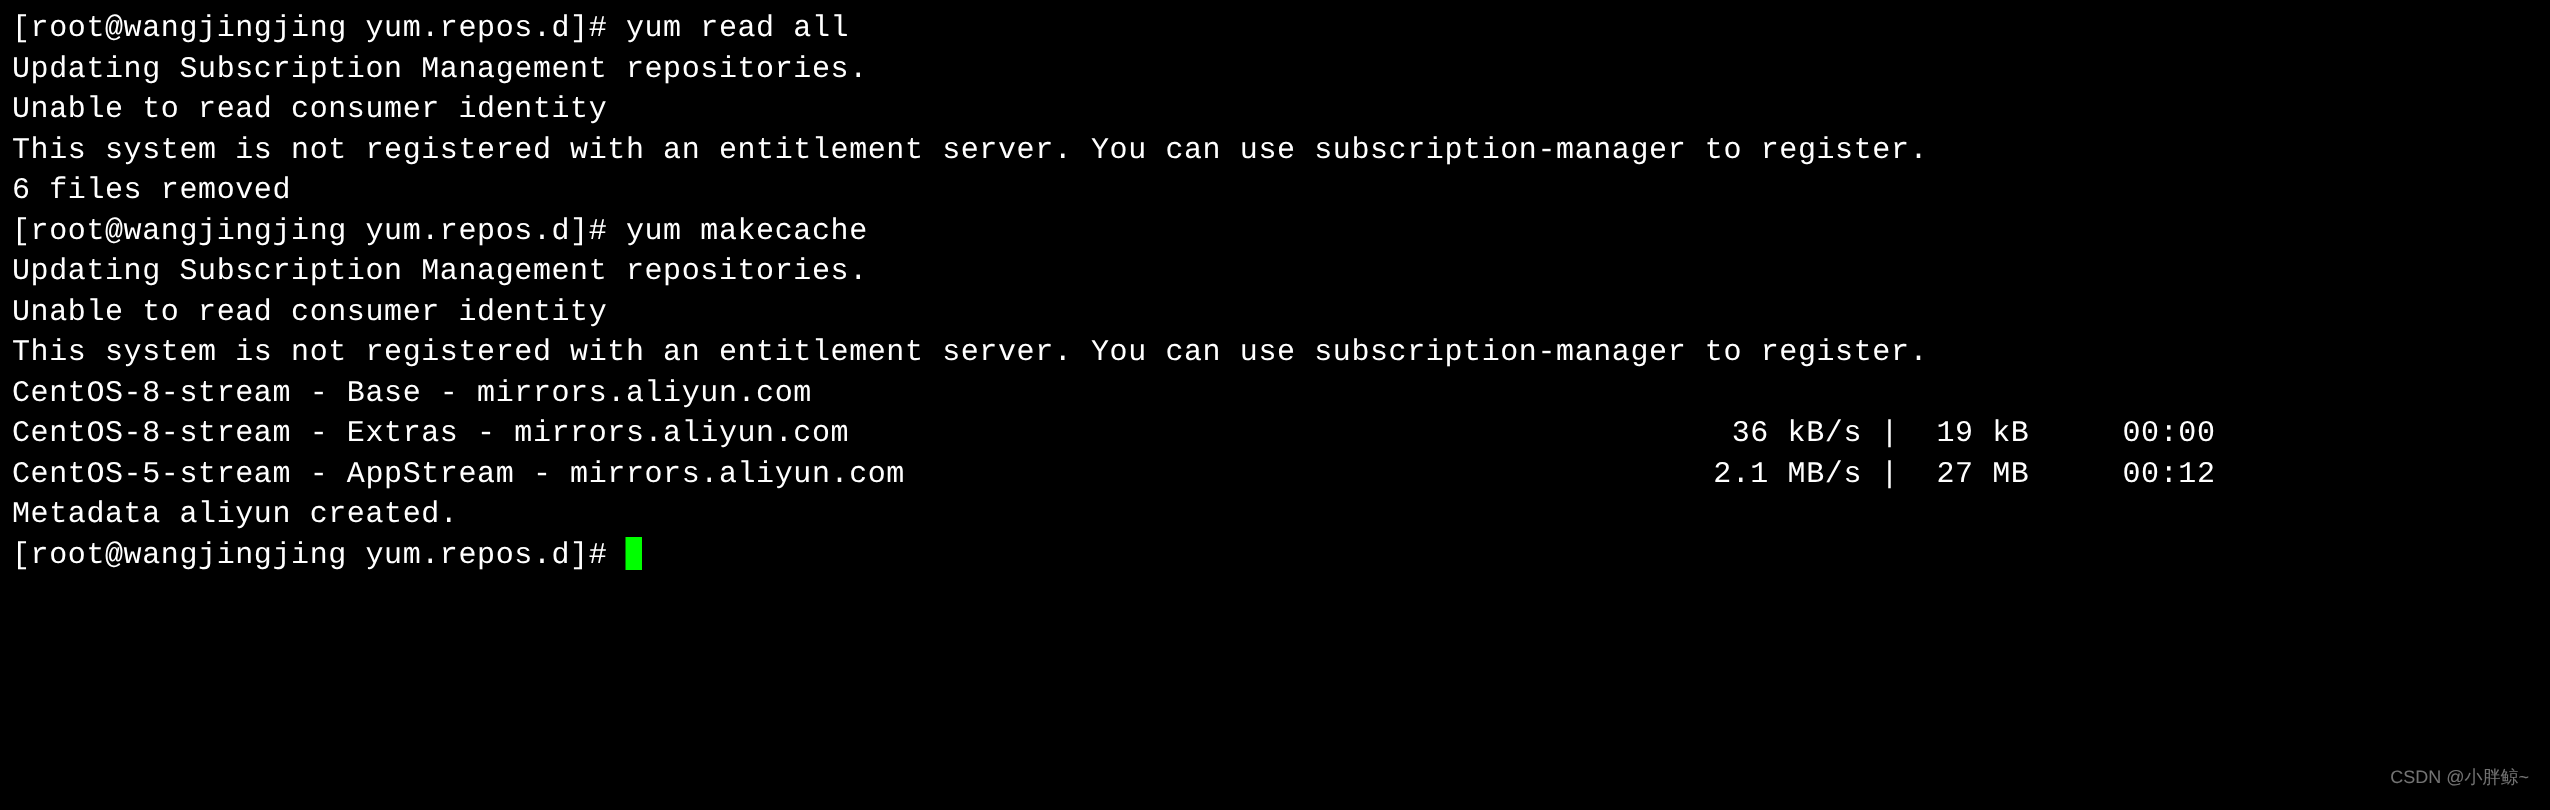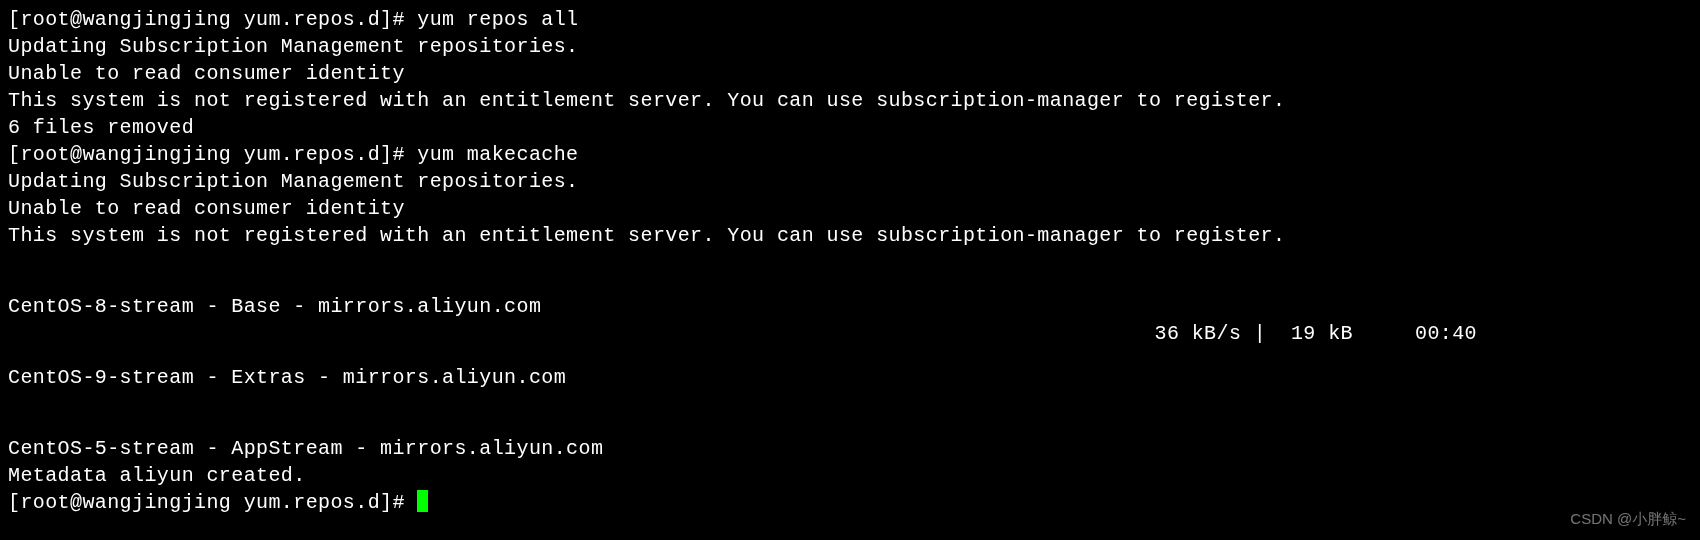--- a/index.html
+++ b/index.html
@@ -29,64 +29,64 @@
       height: 22px;
       background: #00ff00;
       vertical-align: text-bottom;
       margin-bottom: 2px;
     }
     .watermark {
       position: absolute;
       right: 14px;
       bottom: 8px;
       font-family: Arial, sans-serif;
-      font-size: 15px;
+      font-size: 12px;
       color: rgba(255,255,255,0.45);
       letter-spacing: 0;
     }
     .repo-row {
       display: flex;
       white-space: pre;
     }
     .repo-name {
       flex: 0 0 auto;
-      margin-top: 44px;
     }
     .repo-stats {
       margin-left: auto;
       text-align: right;
       padding-right: 215px;
     }
   </style>
 </head>
 <body>
 
 <div>
-  <div class="line"><span>[root@wangjingjing yum.repos.d]# </span><span>yum repos all</span></div>
+  <div class="line"><span>[root@wangjingjing yum.repos.d]# </span><span>yum read all</span></div>
   <div class="line">Updating Subscription Management repositories.</div>
   <div class="line">Unable to read consumer identity</div>
   <div class="line"></div>
   <div class="line">This system is not registered with an entitlement server. You can use subscription-manager to register.</div>
   <div class="line"></div>
   <div class="line">6 files removed</div>
   <div class="line"><span>[root@wangjingjing yum.repos.d]# </span><span>yum makecache</span></div>
   <div class="line">Updating Subscription Management repositories.</div>
   <div class="line">Unable to read consumer identity</div>
   <div class="line"></div>
   <div class="line">This system is not registered with an entitlement server. You can use subscription-manager to register.</div>
   <div class="line"></div>
 
   <div class="repo-row">
     <span class="repo-name">CentOS-8-stream - Base - mirrors.aliyun.com</span>
   </div>
   <div class="repo-row">
-    <span class="repo-name">CentOS-9-stream - Extras - mirrors.aliyun.com</span>
-    <span class="repo-stats"><span> 36 kB/s</span> | <span> 19 kB</span>     <span>00:40</span></span>
+    <span class="repo-name">CentOS-8-stream - Extras - mirrors.aliyun.com</span>
+    <span class="repo-stats"><span> 36 kB/s</span> | <span> 19 kB</span>     <span>00:00</span></span>
   </div>
   <div class="repo-row">
     <span class="repo-name">CentOS-5-stream - AppStream - mirrors.aliyun.com</span>
+    <span class="repo-stats"><span>2.1 MB/s</span> | <span> 27 MB</span>     <span>00:12</span></span>
   </div>
 
   <div class="line">Metadata aliyun created.</div>
   <div class="line"><span>[root@wangjingjing yum.repos.d]# </span><span class="cursor"></span></div>
 </div>
 
 <div class="watermark">CSDN @小胖鲸~</div>
 
 </body></html>

